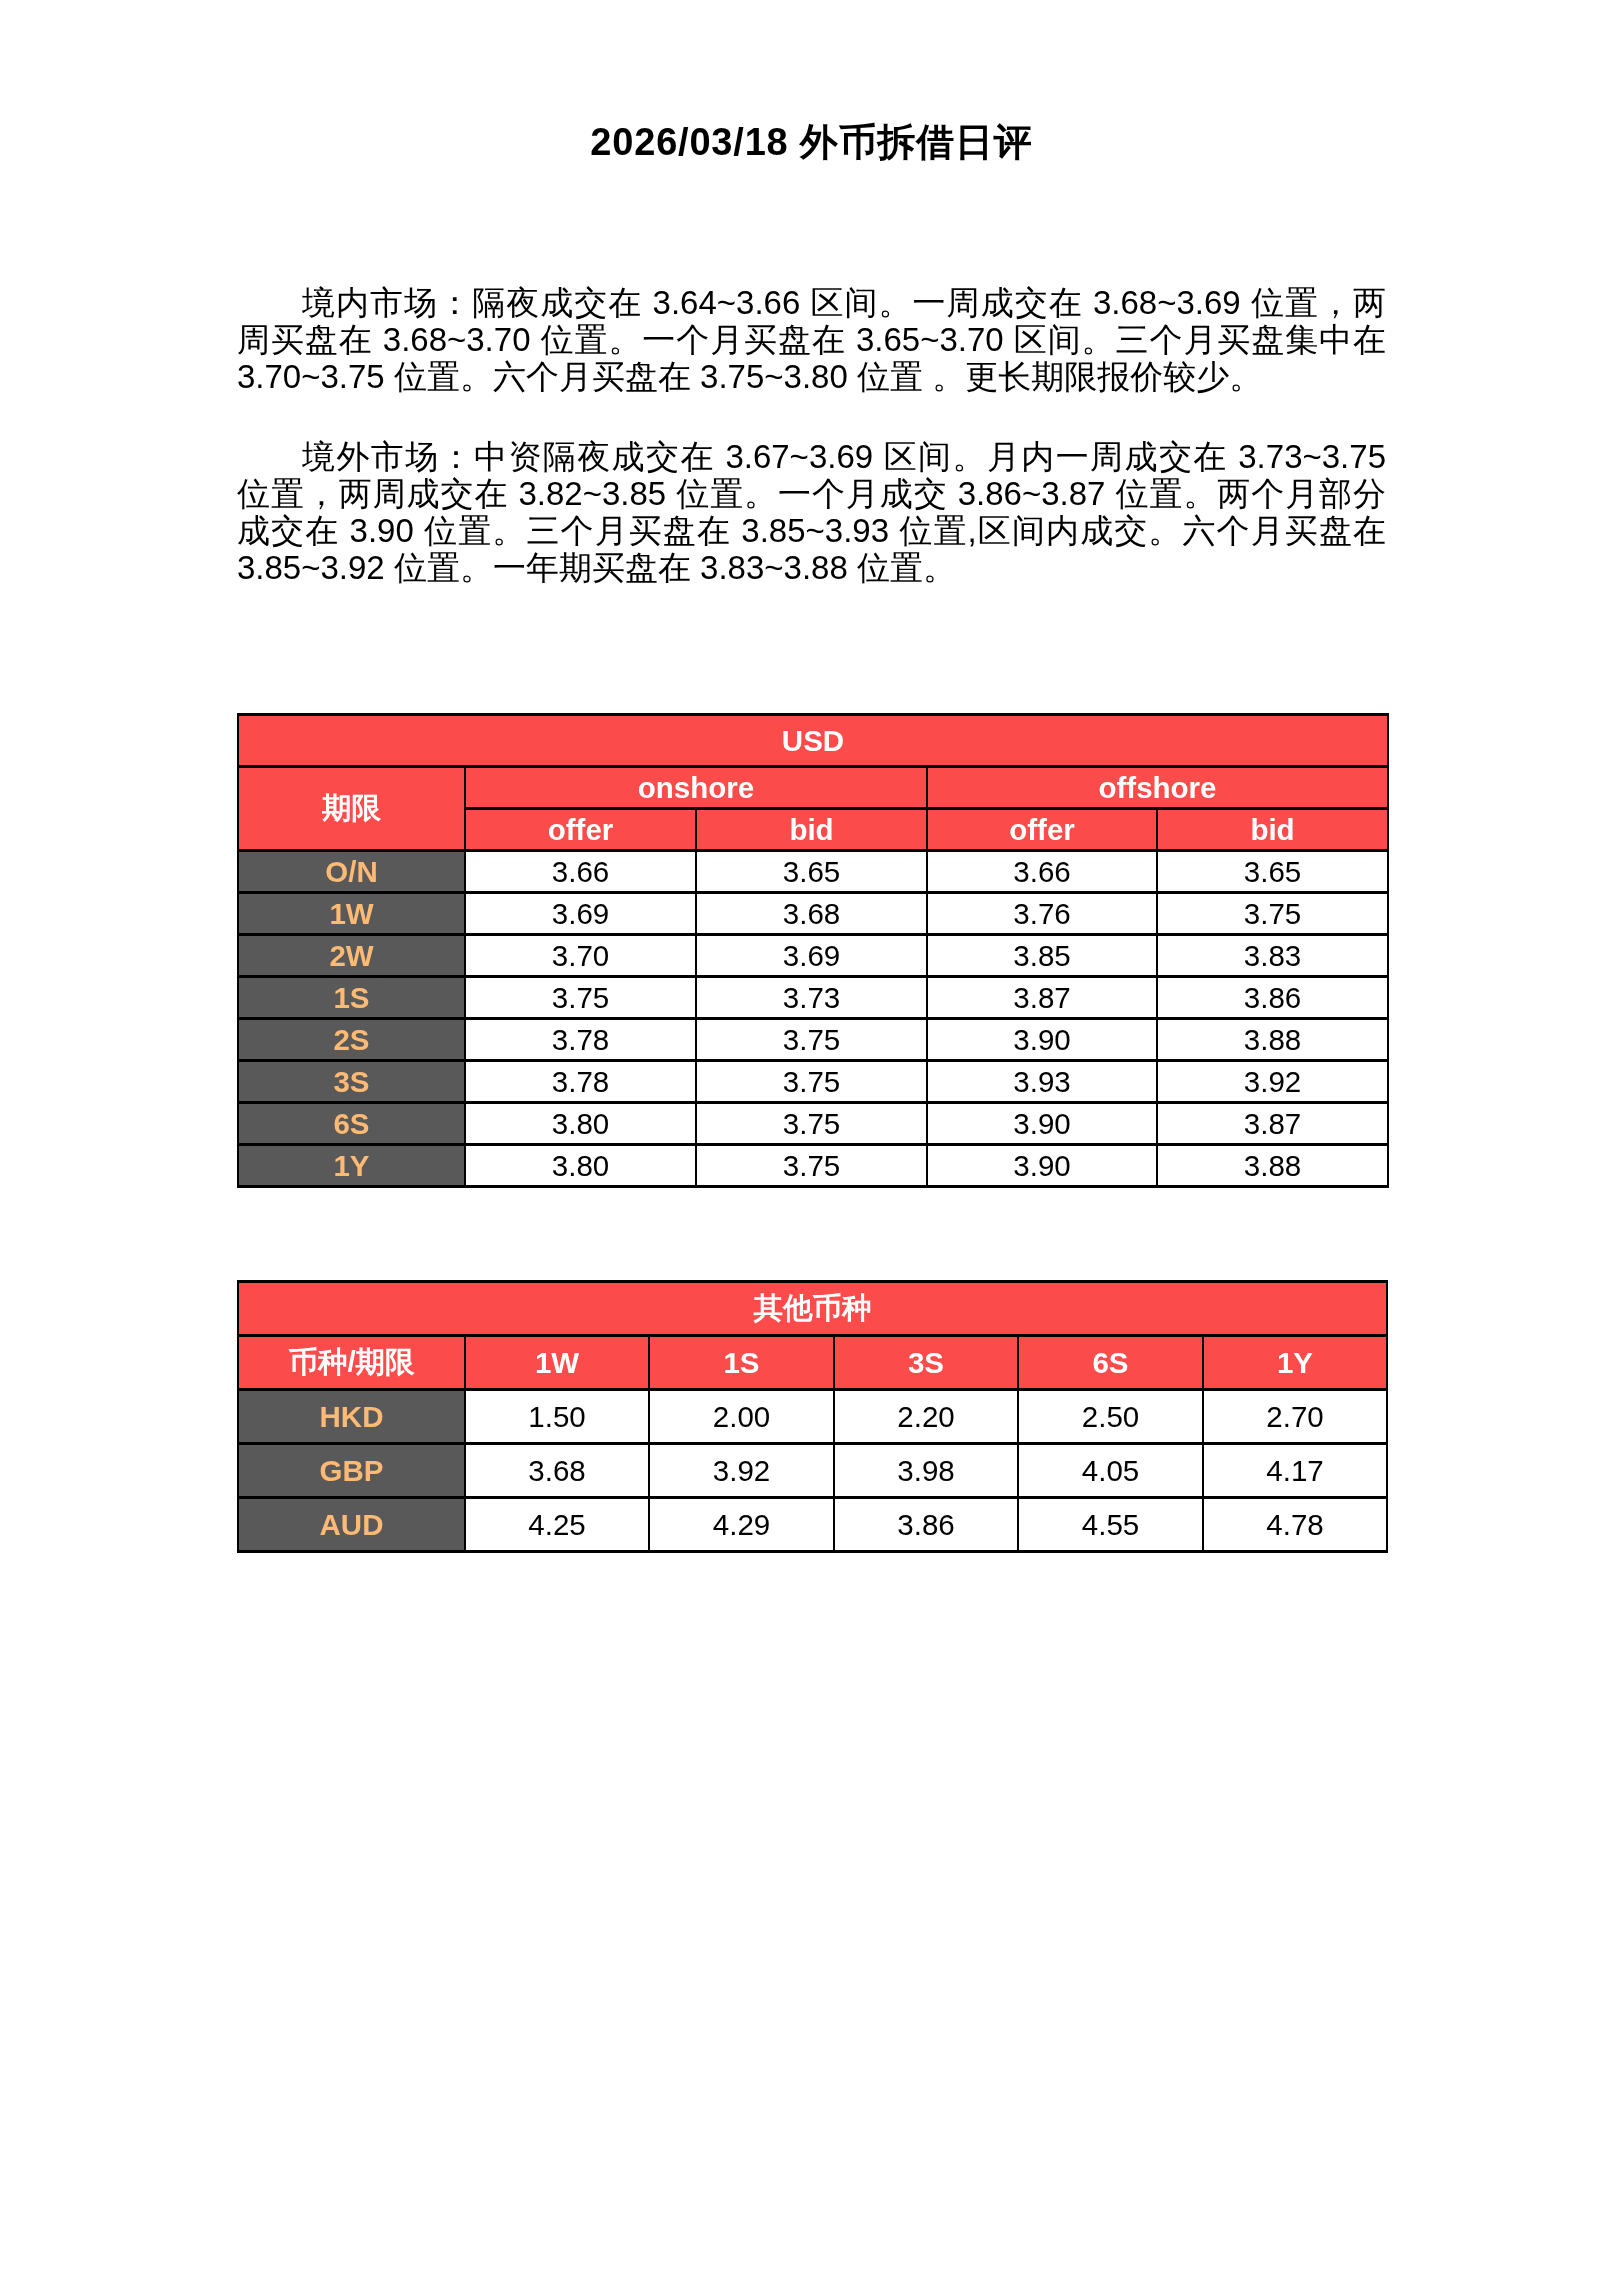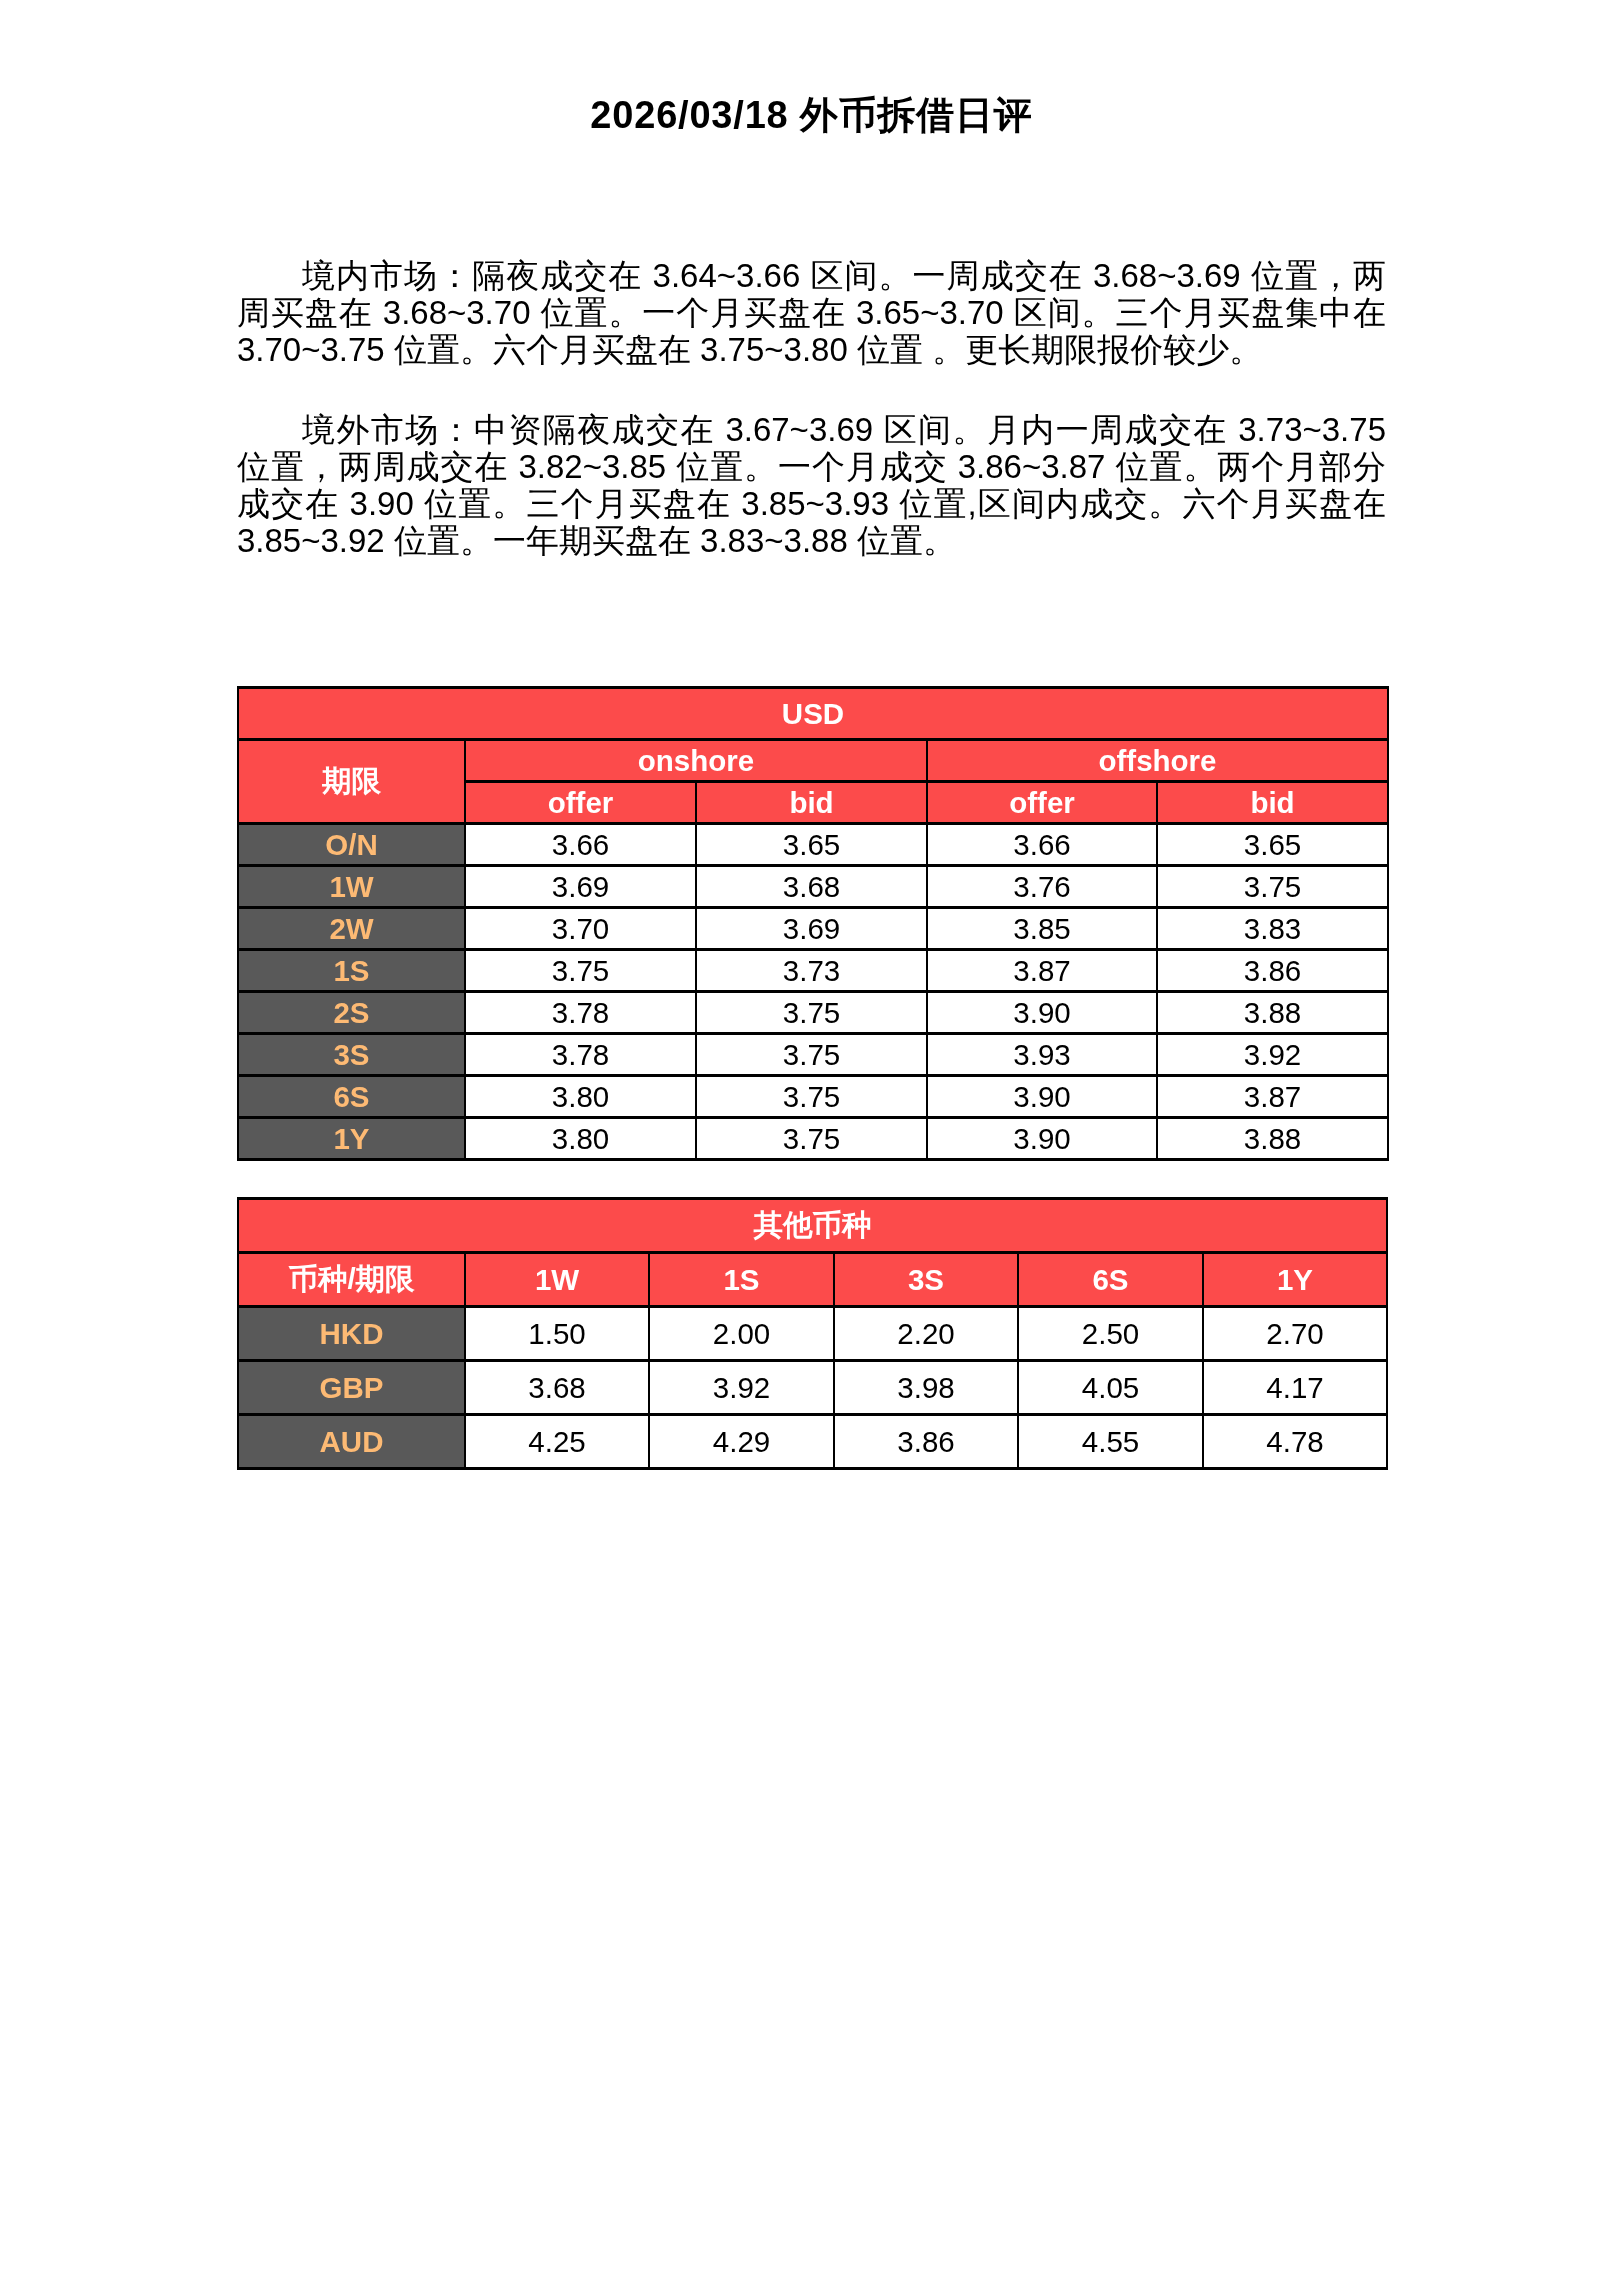--- a/index.html
+++ b/index.html
@@ -7,40 +7,40 @@
     position:relative;
     width:1623px;
     height:2295px;
     background:#ffffff;
     font-family:"Liberation Sans","DejaVu Sans",sans-serif;
     color:#000;
     overflow:hidden;
   }
   .doc-title{
     margin:0;
-    padding-top:90px;
+    padding-top:117px;
     text-align:center;
     font-size:38px;
     font-weight:700;
     letter-spacing:0.8px;
   }
   .content{width:1149px;margin:0 auto;}
   .para{
     font-size:33px;
     line-height:37px;
     text-align:justify;
     text-indent:65px;
     margin:0;
   }
   .para-1{margin-top:116px;}
   .para-2{margin-top:43px;}
 
   table{border-collapse:collapse;width:100%;table-layout:fixed;}
   .tbl-usd{margin-top:127px;}
-  .tbl-other{margin-top:36px;}
+  .tbl-other{margin-top:92px;}
   td{
     border:2.5px solid #000;
     border-top-width:3.3px;
     border-bottom-width:3.3px;
     text-align:center;
     vertical-align:middle;
     padding:0;
     font-size:29.5px;
   }
   .cell-red{background:var(--header-red,#FC4B4B);color:#fff;font-weight:700;}

